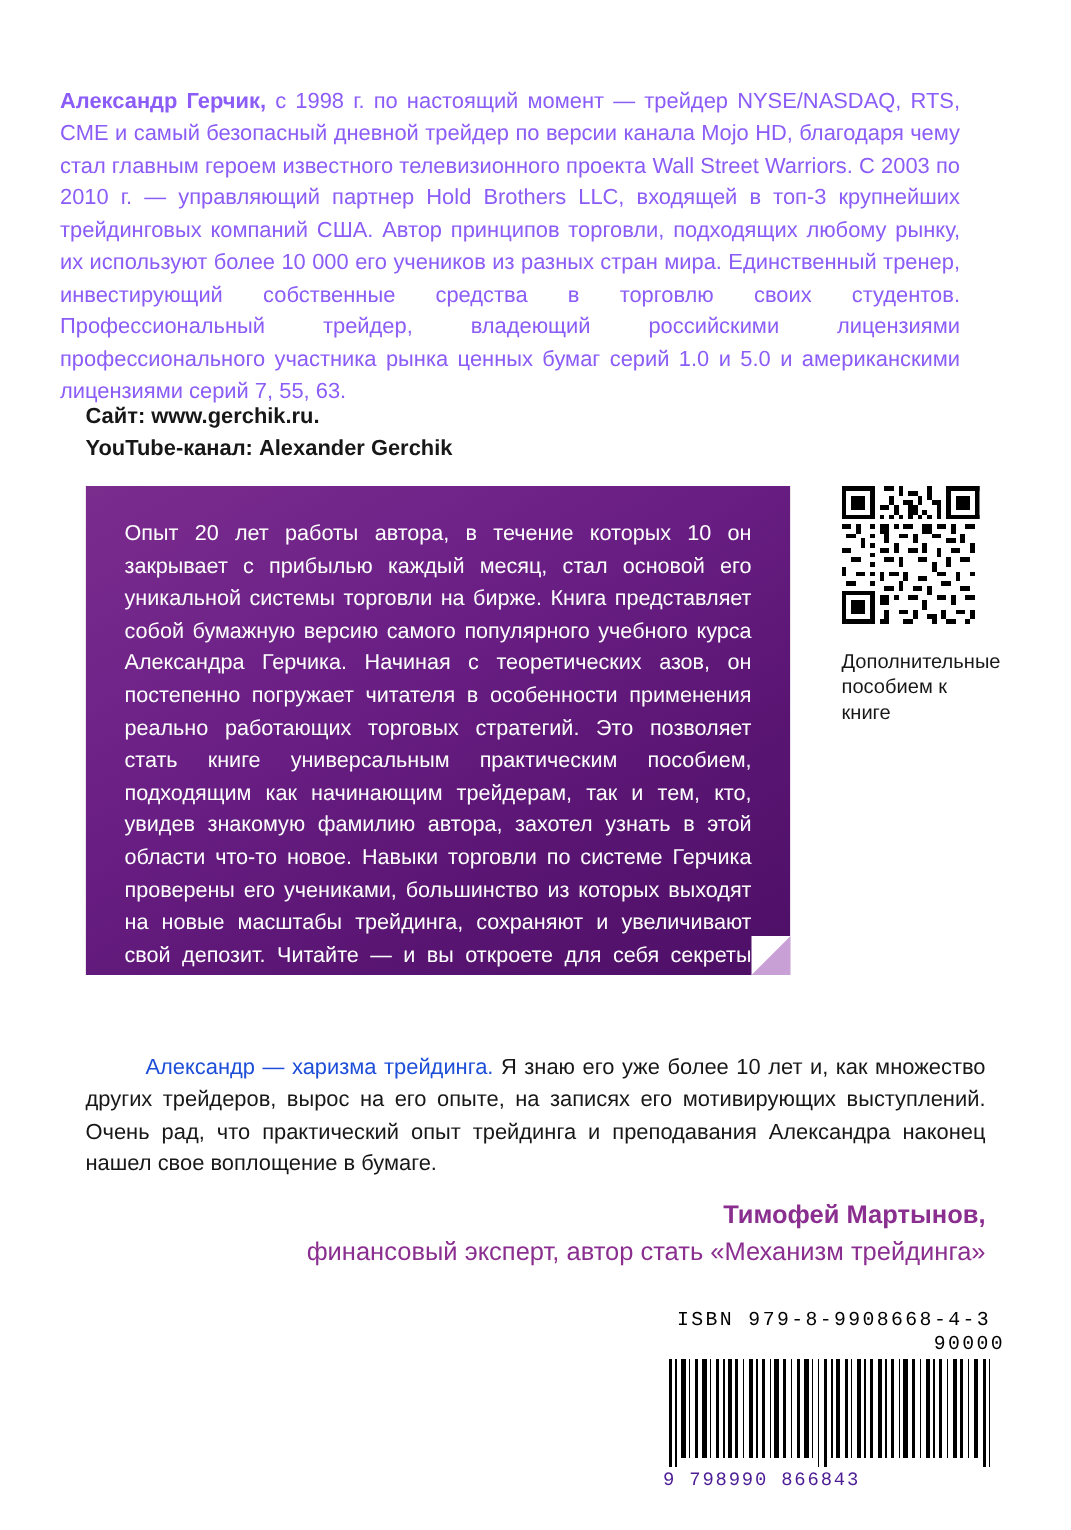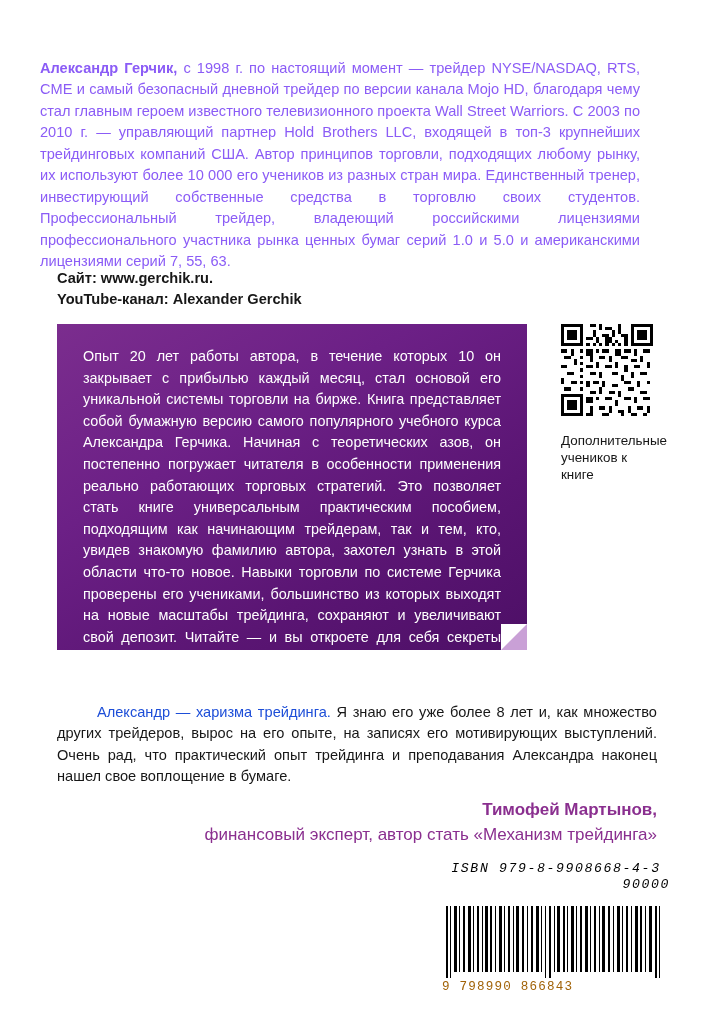--- a/index.html
+++ b/index.html
@@ -148,43 +148,42 @@
     text-align: center;
     font-family: "Liberation Mono", monospace;
   }
   .isbn-line {
     display: flex;
     justify-content: space-between;
     align-items: flex-end;
     font-size: 13.2px;
     letter-spacing: 1.1px;
     color: #000;
-    font-style: italic;
   }
   .isbn-top {
     justify-content: center;
     letter-spacing: 1.6px;
     margin-bottom: 1px;
   }
   .isbn-sub {
     justify-content: flex-end;
     letter-spacing: 1.6px;
-    margin-bottom: 14px;
+    margin-bottom: 3px;
   }
   .barcode {
     width: 228px;
     height: 72px;
     display: block;
   }
   .isbn-bottom {
     margin-top: 2px;
     font-size: 12.6px;
     letter-spacing: 1.2px;
     text-align: left;
-    color: #a16207;
+    color: #4c1d95;
   }
 </style>
 </head>
 <body>
 
 <div class="page">
 
   <div class="bio">
     <p><span class="name">Александр Герчик,</span><span> с 1998 г. по настоящий момент — трейдер NYSE/NASDAQ, RTS, CME и самый безопасный дневной трейдер по версии канала Mojo HD, благодаря чему стал главным героем известного телевизионного проекта Wall Street Warriors. С 2003 по 2010 г. — управляющий партнер Hold Brothers LLC, входящей в топ-3 крупнейших трейдинговых компаний США. Автор принципов торговли, подходящих любому рынку, их используют более 10 000 его учеников из разных стран мира. Единственный тренер, инвестирующий собственные средства в торговлю своих студентов. Профессиональный трейдер, владеющий российскими лицензиями профессионального участника рынка ценных бумаг серий 1.0 и 5.0 и американскими лицензиями серий 7, 55, 63.</span></p>
   </div>
@@ -314,25 +313,25 @@
         <rect x="21" y="26" width="1" height="2"></rect>
           <rect x="24" y="26" width="2" height="1"></rect>
         <rect x="27" y="26" width="1" height="2"></rect>
         <rect x="8" y="28" width="2" height="1"></rect>
           <rect x="13" y="28" width="2" height="1"></rect>
         <rect x="19" y="28" width="1" height="1"></rect>
           <rect x="22" y="28" width="2" height="1"></rect>
         <rect x="26" y="28" width="1" height="1"></rect>
       </g>
     </svg>
-    <div class="qr-caption">Дополнительные учеников к книге</div>
+    <div class="qr-caption">Дополнительные пособием к книге</div>
   </div>
 
   <div class="review">
-    <p><span class="lead">Александр — харизма трейдинга.</span><span> Я знаю его уже более 8 лет и, как множество других трейдеров, вырос на его опыте, на записях его мотивирующих выступлений. Очень рад, что практический опыт трейдинга и преподавания Александра наконец нашел свое воплощение в бумаге.</span></p>
+    <p><span class="lead">Александр — харизма трейдинга.</span><span> Я знаю его уже более 10 лет и, как множество других трейдеров, вырос на его опыте, на записях его мотивирующих выступлений. Очень рад, что практический опыт трейдинга и преподавания Александра наконец нашел свое воплощение в бумаге.</span></p>
   </div>
 
   <div class="signature">
     <span class="who">Тимофей Мартынов,</span><br>
     <span>финансовый эксперт, автор стать «Механизм трейдинга»</span>
   </div>
 
   <div class="isbn-block">
     <div class="isbn-line isbn-top">ISBN 979-8-9908668-4-3</div>
     <div class="isbn-line isbn-sub">90000</div>

